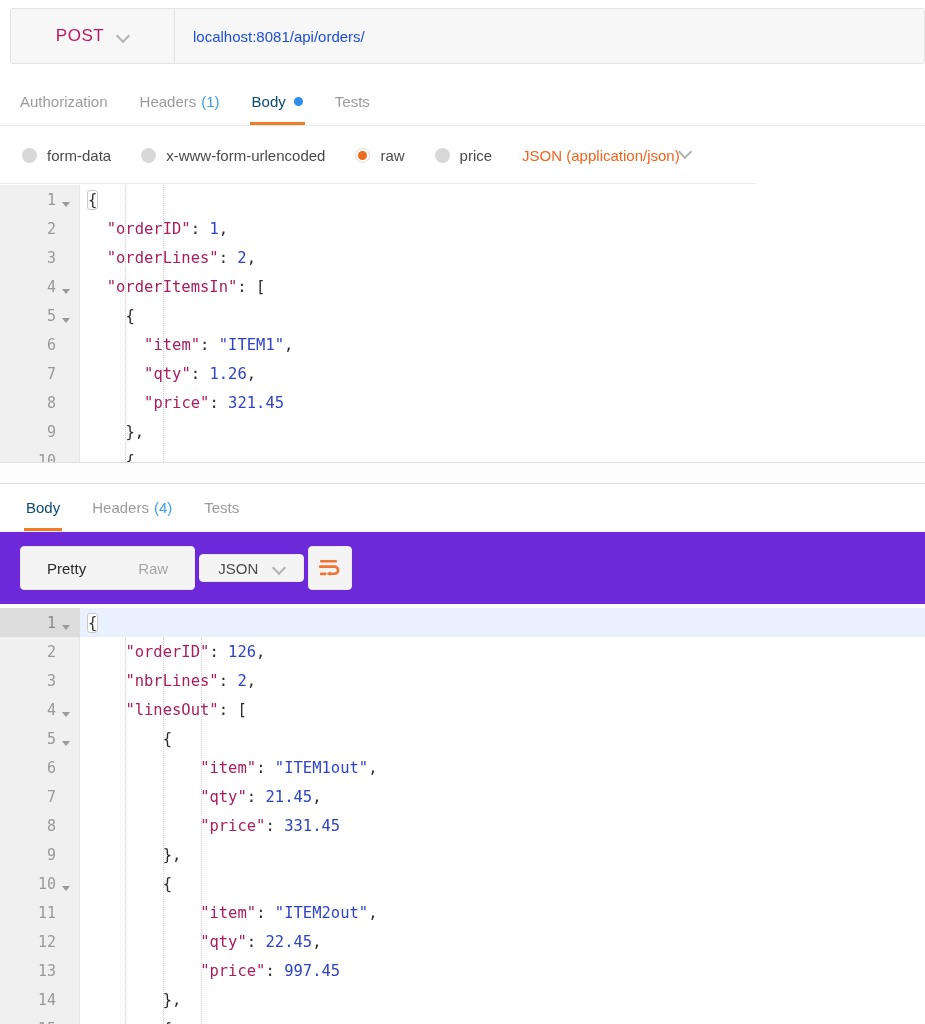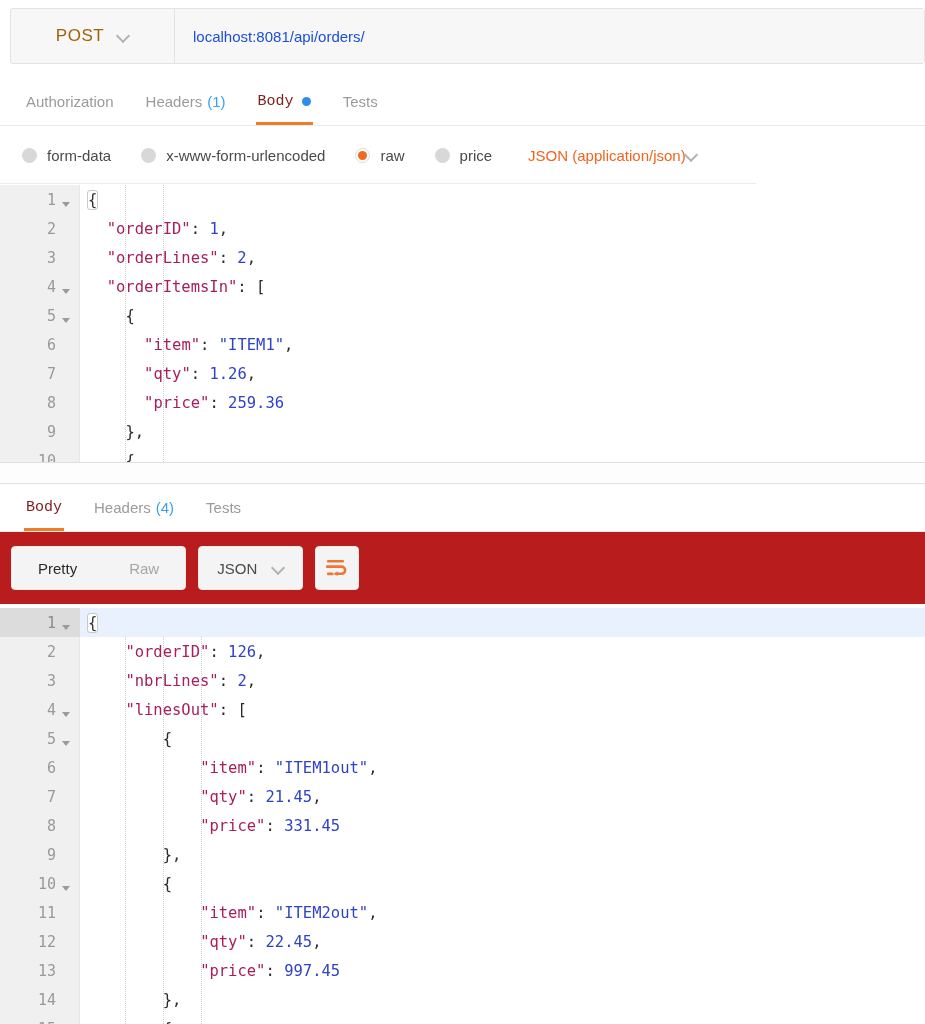--- a/index.html
+++ b/index.html
@@ -18,46 +18,46 @@
     width: 915px; height: 56px;
     display: flex; align-items: stretch;
     border: 1px solid #e3e3e3;
     border-radius: 3px;
     background: #f7f7f7;
   }
   .method-box {
     width: 164px; display: flex; align-items: center; justify-content: center;
     gap: 14px; border-right: 1px solid #e3e3e3; cursor: pointer;
   }
-  .method-label { font-size: 17px; color: #a16207; letter-spacing: .5px; font-weight: 400; }
+  .method-label { font-size: 17px; color: #be185d; letter-spacing: .5px; font-weight: 400; }
   .chev { display: inline-block; width: 11px; height: 11px; position: relative; }
   .chev::after {
     content: ""; position: absolute; left: 0; top: 0;
     width: 8px; height: 8px;
     border-right: 2px solid #b2b2b2; border-bottom: 2px solid #b2b2b2;
     transform: rotate(45deg);
   }
   .url-field {
     flex: 1; display: flex; align-items: center; padding-left: 18px;
     background: #f7f7f7; font-size: 15px; color: #1d4ed8;
     border: none; outline: none; font-family: "Liberation Sans", sans-serif;
   }
 
   
   .req-tabs {
     position: absolute; left: 0; top: 78px; width: 925px; height: 48px;
-    display: flex; align-items: flex-start; padding-left: 10px;
+    display: flex; align-items: flex-start; padding-left: 4px;
     border-bottom: 1px solid #ebebeb; background: #fff;
   }
   .tab {
     position: relative; height: 47px; display: flex; align-items: center;
     padding: 0 16px; font-size: 15px; color: #9b9b9b; cursor: pointer;
     white-space: nowrap;
   }
-  .tab.active { color: #7f1d1d; font-family: Liberation Mono, monospace; }
+  .tab.active { color: #0c4a6e; }
   .tab.active::after {
     content: ""; position: absolute; left: 14px; right: 14px; bottom: 0;
     height: 3px; background: #ef7d28;
   }
   .tab .count { color: #3ba0ef; margin-left: 5px; }
   .blue-dot {
     display: inline-block; width: 9px; height: 9px; border-radius: 50%;
     background: #2f8dea; margin-left: 8px; vertical-align: middle;
   }
 
@@ -72,21 +72,21 @@
     width: 15px; height: 15px; border-radius: 50%; background: #d8d8d8;
     margin-right: 10px; flex: none; position: relative;
   }
   .radio.on { background: #fff; border: 1px solid #dcdcdc; }
   .radio.on::after {
     content: ""; position: absolute; left: 2px; top: 2px;
     width: 9px; height: 9px; border-radius: 50%; background: #ef6c1f;
   }
   .radio-label { font-size: 15px; color: #4a4a4a; }
   .ctype {
-    display: flex; align-items: center; cursor: pointer; margin-left: 6px;
+    display: flex; align-items: flex-start; cursor: pointer; 
   }
   .ctype-label { font-size: 15px; color: #f0641e; }
 
   
   .editor { position: absolute; left: 0; width: 925px; overflow: hidden; background: #fff; }
   .gutter {
     position: absolute; left: 0; top: 0; bottom: 0; width: 80px;
     background: #f0f0f0; border-right: 1px solid #e6e6e6;
   }
   .crow { position: relative; height: 29px; display: flex; align-items: center; }
@@ -128,33 +128,33 @@
   
   .resp-tabs {
     position: absolute; left: 0; top: 484px; width: 925px; height: 48px;
     display: flex; align-items: flex-start; padding-left: 10px;
     border-bottom: 1px solid #ebebeb; background: #fff;
   }
 
   
   .resp-toolbar {
     position: absolute; left: 0; top: 532px; width: 925px; height: 72px;
-    display: flex; align-items: center; padding-left: 11px; gap: 12px; background: #b91c1c;
+    display: flex; align-items: center; padding-left: 20px; gap: 4px; background: #6d28d9;
   }
   .segbtns {
     display: flex; align-items: center; height: 44px;
     background: #f4f4f4; border: 1px solid #eaeaea; border-radius: 4px;
   }
   .segbtn {
     height: 42px; display: flex; align-items: center; padding: 0 26px;
     font-size: 15px; color: #a6a6a6; cursor: pointer;
   }
   .segbtn.active { color: #2b2b2b; }
   .jsonsel {
-    display: flex; align-items: center; gap: 16px; height: 44px; padding: 0 18px;
+    display: flex; align-items: center; gap: 16px; height: 28px; padding: 0 18px;
     background: #f4f4f4; border: 1px solid #eaeaea; border-radius: 4px;
     font-size: 15px; color: #4a4a4a; cursor: pointer;
   }
   .wrapbtn {
     width: 44px; height: 44px; background: #f4f4f4; border: 1px solid #eaeaea;
     border-radius: 4px; display: flex; align-items: center; justify-content: center;
     cursor: pointer;
   }
 </style>
 </head>
@@ -238,21 +238,21 @@
         <div class="crow">
           <div class="lnum">6<span class="fold empty"></span></div>
           <div class="ctext"><span class="p"> </span><span class="p"> </span><span class="p"> </span><span class="p"> </span><span class="p"> </span><span class="p"> </span><span class="k">"item"</span><span class="p">:</span><span class="p"> </span><span class="s">"ITEM1"</span><span class="p">,</span></div>
         </div>
         <div class="crow">
           <div class="lnum">7<span class="fold empty"></span></div>
           <div class="ctext"><span class="p"> </span><span class="p"> </span><span class="p"> </span><span class="p"> </span><span class="p"> </span><span class="p"> </span><span class="k">"qty"</span><span class="p">:</span><span class="p"> </span><span class="n">1.26</span><span class="p">,</span></div>
         </div>
         <div class="crow">
           <div class="lnum">8<span class="fold empty"></span></div>
-          <div class="ctext"><span class="p"> </span><span class="p"> </span><span class="p"> </span><span class="p"> </span><span class="p"> </span><span class="p"> </span><span class="k">"price"</span><span class="p">:</span><span class="p"> </span><span class="n">259.36</span></div>
+          <div class="ctext"><span class="p"> </span><span class="p"> </span><span class="p"> </span><span class="p"> </span><span class="p"> </span><span class="p"> </span><span class="k">"price"</span><span class="p">:</span><span class="p"> </span><span class="n">321.45</span></div>
         </div>
         <div class="crow">
           <div class="lnum">9<span class="fold empty"></span></div>
           <div class="ctext"><span class="p"> </span><span class="p"> </span><span class="p"> </span><span class="p"> </span><span class="p">}</span><span class="p">,</span></div>
         </div>
         <div class="crow">
           <div class="lnum">10<span class="fold"></span></div>
           <div class="ctext"><span class="p"> </span><span class="p"> </span><span class="p"> </span><span class="p"> </span><span class="p">{</span></div>
         </div>
       </div>

